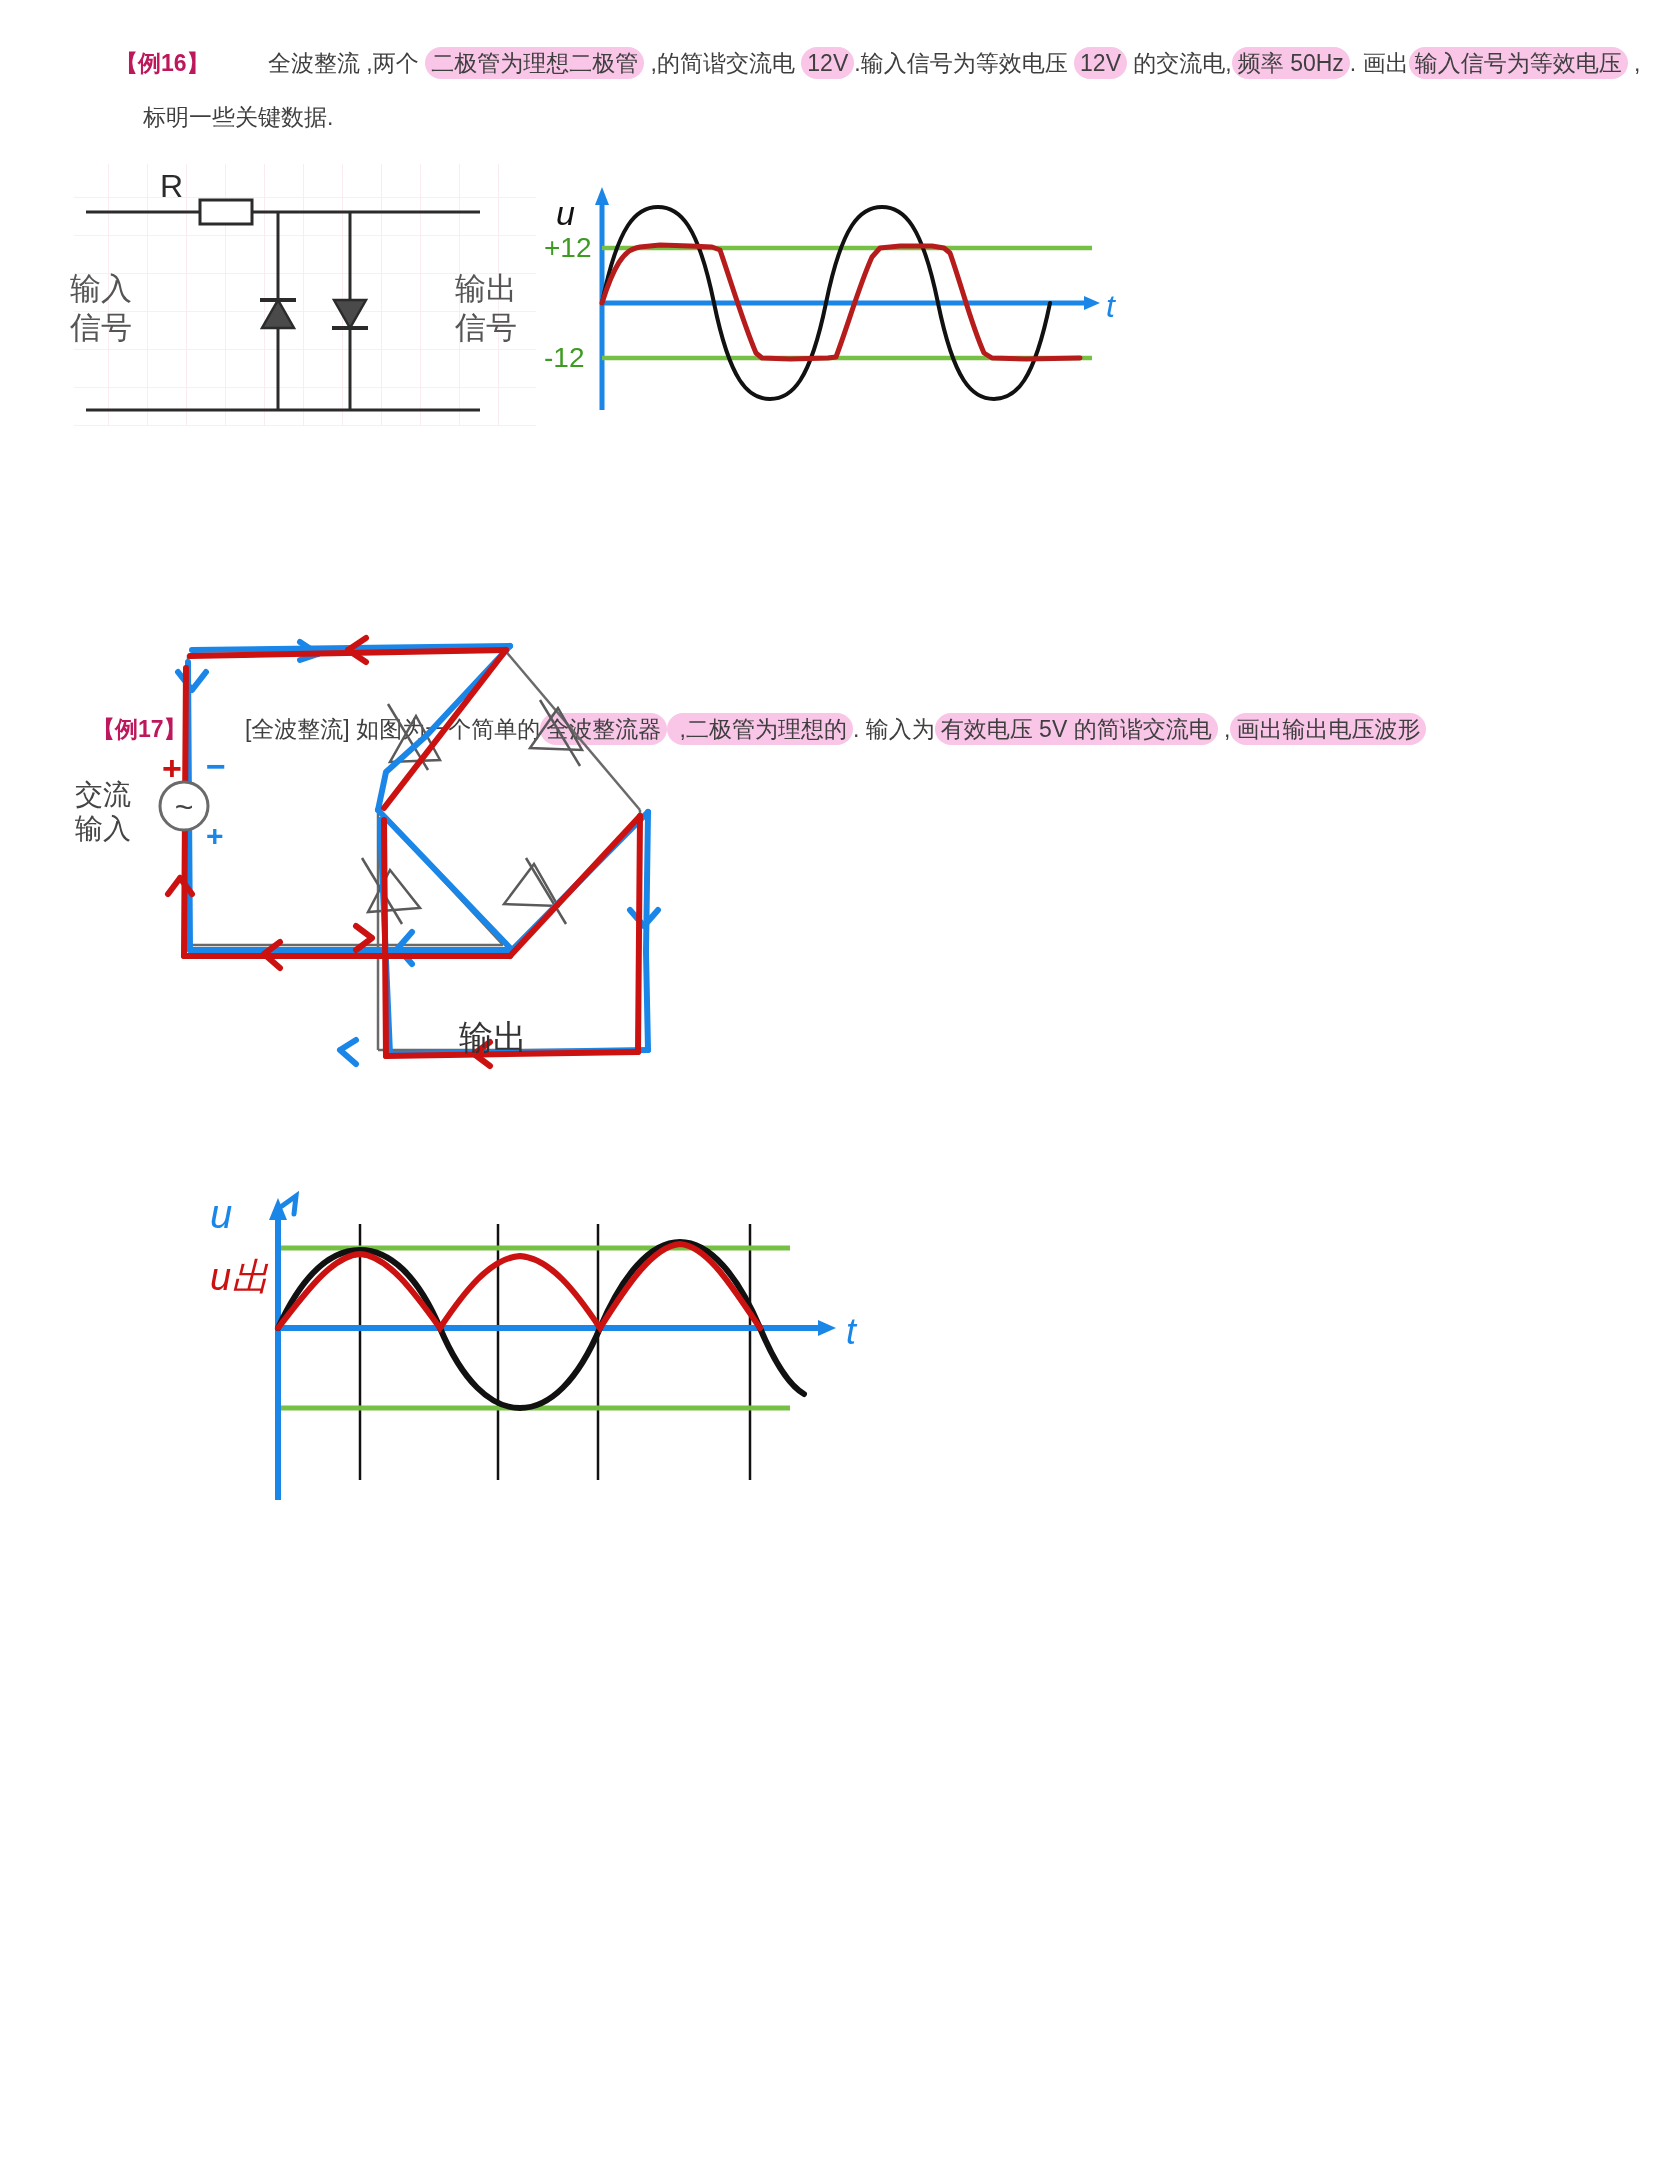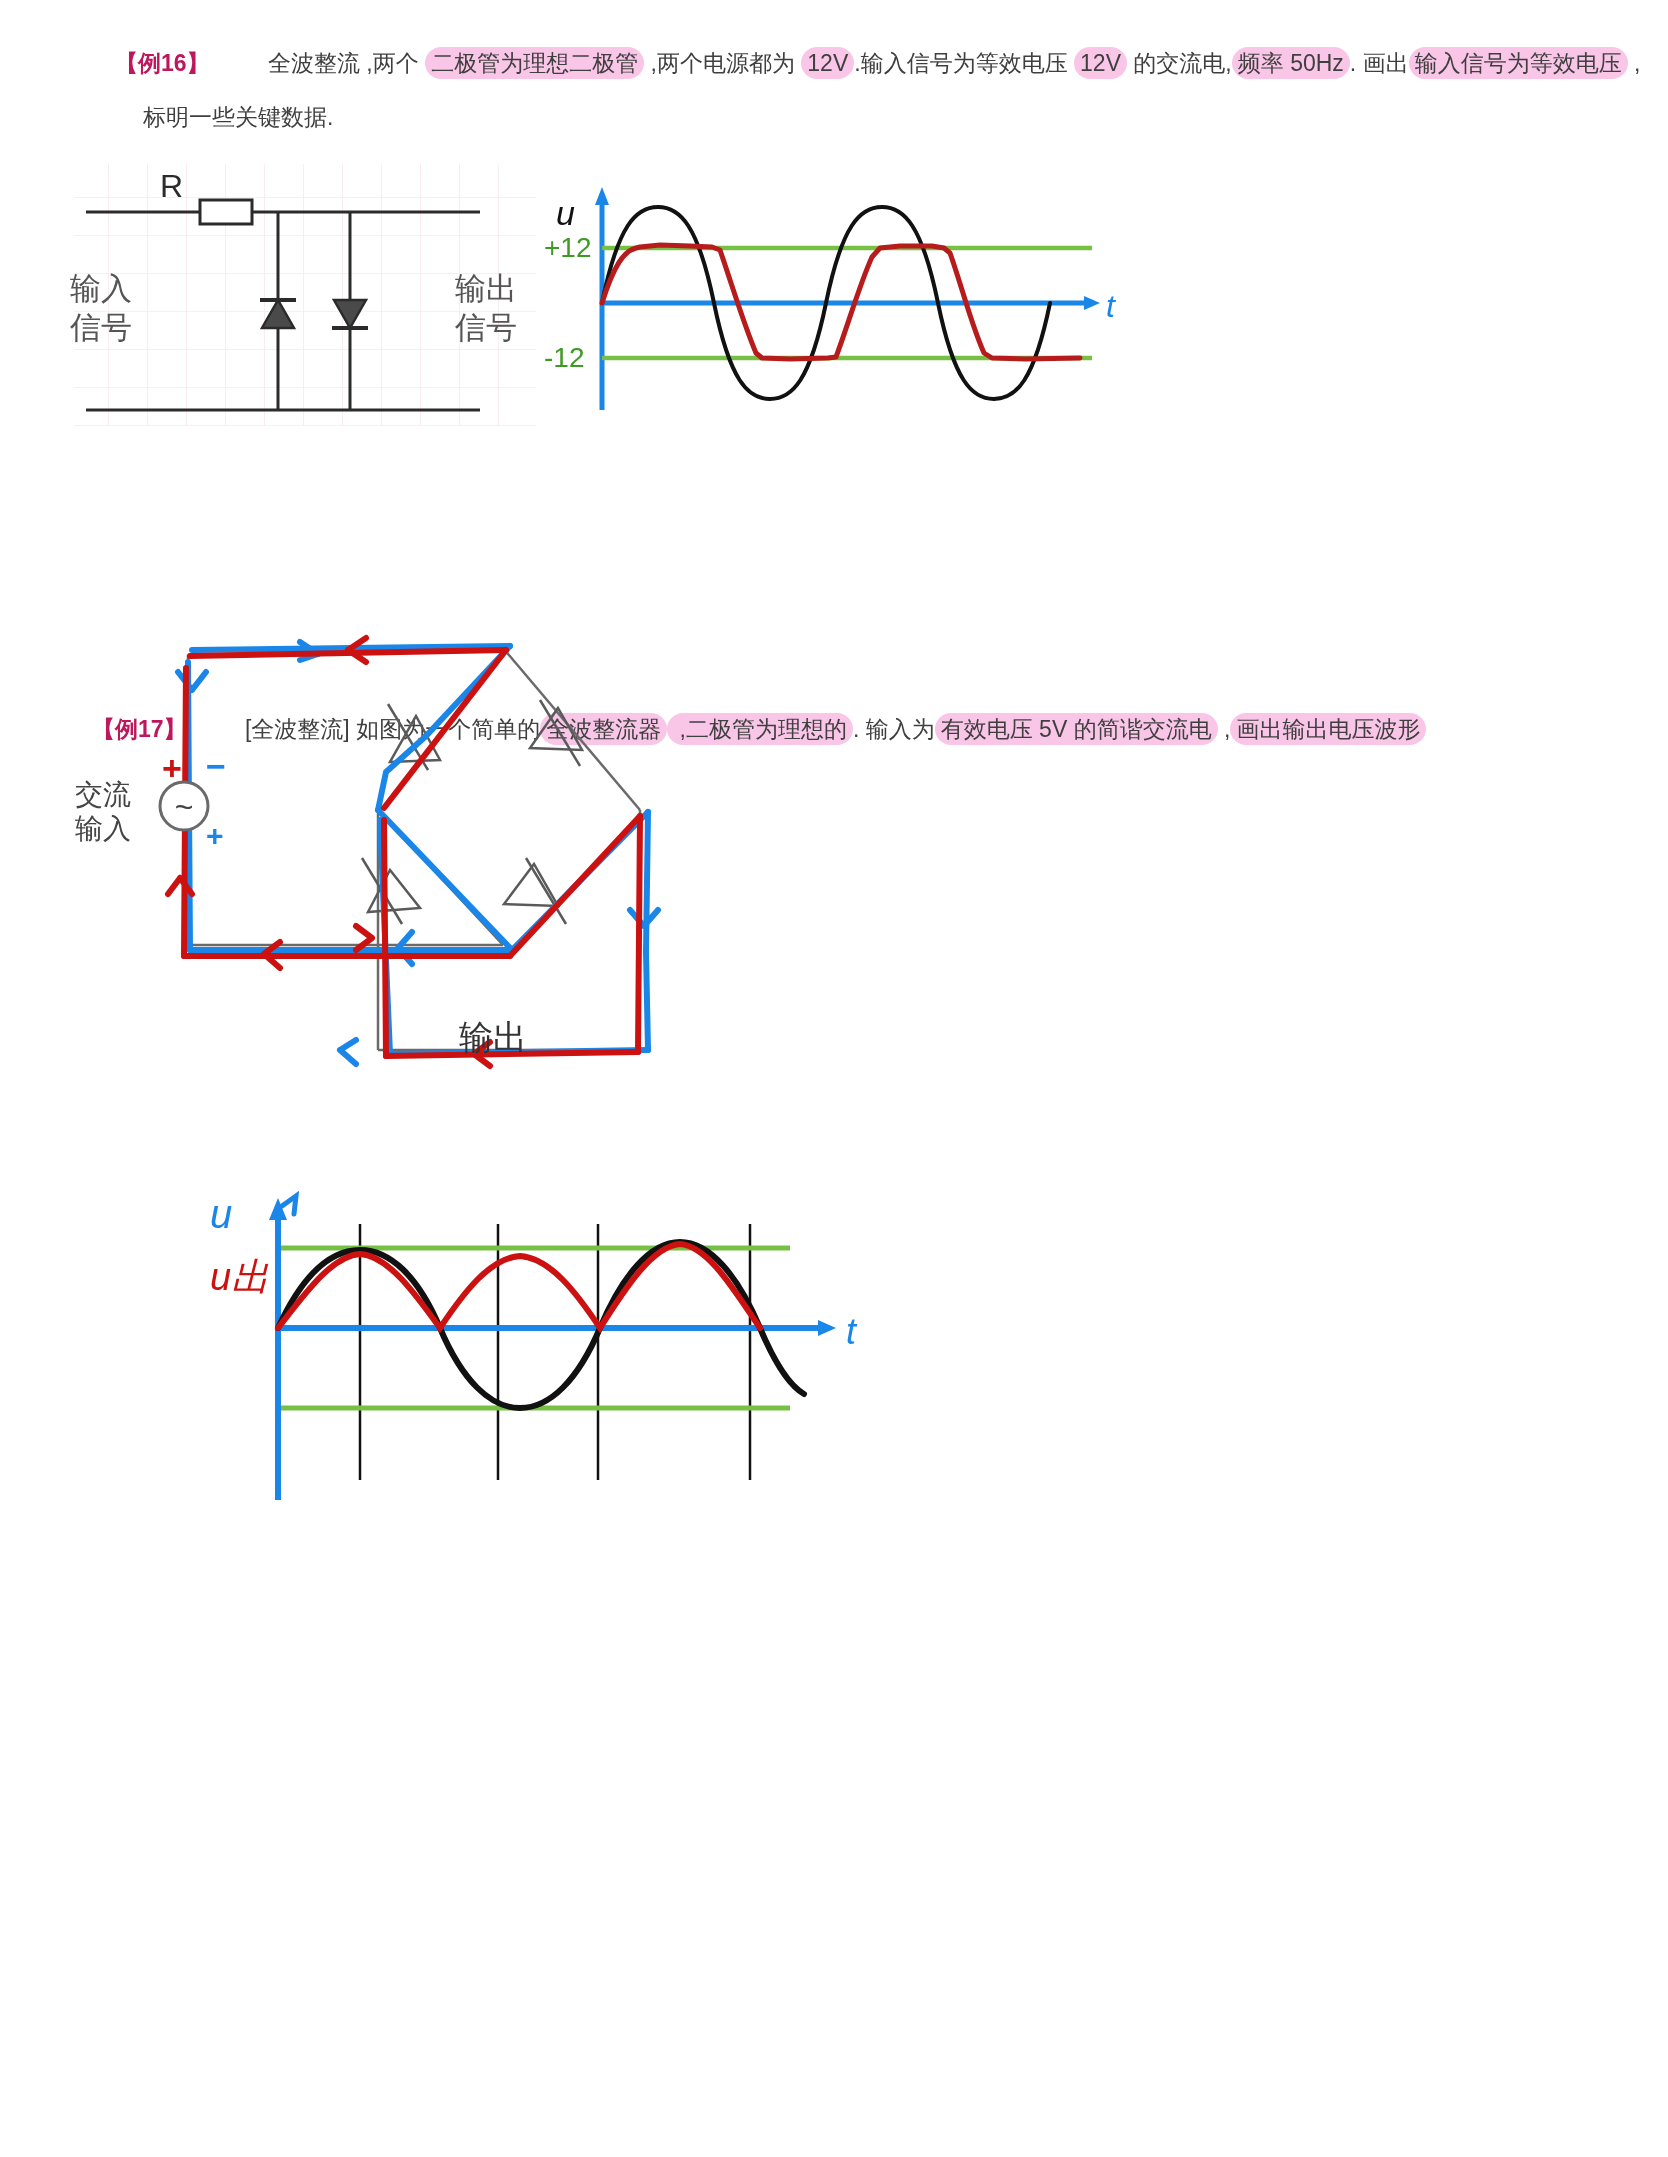--- a/index.html
+++ b/index.html
@@ -19,21 +19,21 @@
   
   .svgbox{position:absolute;}
 </style>
 </head>
 <body>
 
 <div class="page">
 
   <div class="prob" style="left:115px;top:46px;">
     <span class="tag">【例16】</span>
-    <span class="sp"></span><span>全波整流 ,两个 </span><span class="hl">二极管为理想二极管</span><span> ,两个电源都为 </span><span class="hl">12V</span><span>.输入信号为等效电压 </span><span class="hl">12V</span><span> 的交流电,</span><span class="hl">频率 50Hz</span><span>. 画出</span><span class="hl">输入信号为等效电压</span><span> ,</span>
+    <span class="sp"></span><span>全波整流 ,两个 </span><span class="hl">二极管为理想二极管</span><span> ,的简谐交流电 </span><span class="hl">12V</span><span>.输入信号为等效电压 </span><span class="hl">12V</span><span> 的交流电,</span><span class="hl">频率 50Hz</span><span>. 画出</span><span class="hl">输入信号为等效电压</span><span> ,</span>
   </div>
   <div class="prob" style="left:143px;top:100px;">标明一些关键数据.</div>
 
   <svg class="svgbox" style="left:70px;top:160px;" width="470" height="270" viewBox="0 0 470 270">
     <defs>
       <pattern id="gp" width="39" height="38" patternUnits="userSpaceOnUse">
         <rect width="39" height="38" fill="#ffffff"></rect>
         <path d="M39 0 V38 M0 38 H39" stroke="#fbe9ec" stroke-width="1.6"></path>
       </pattern>
     </defs>

